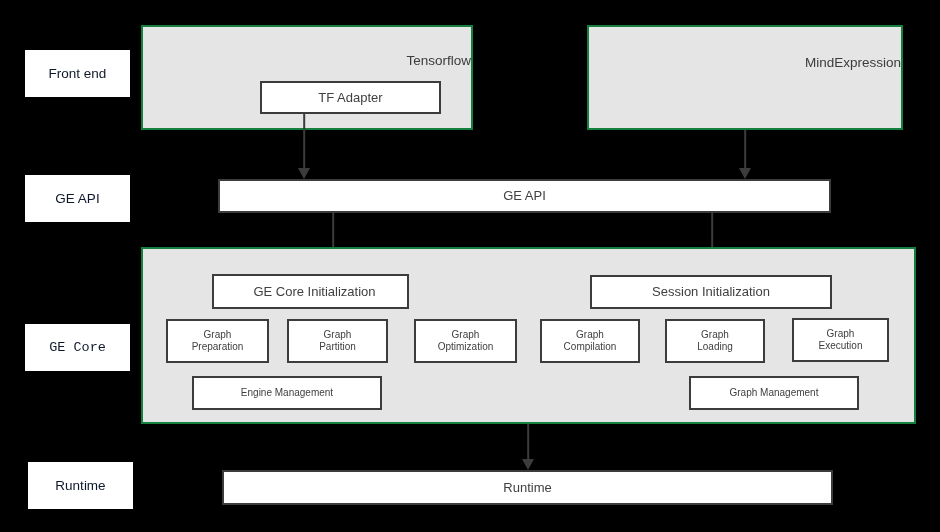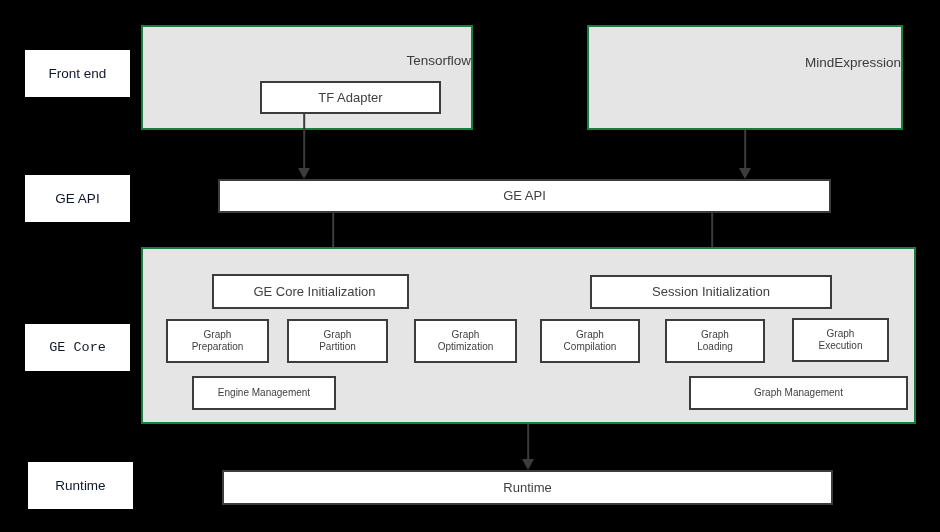--- a/index.html
+++ b/index.html
@@ -171,26 +171,26 @@
   <div class="box outline small" style="left:665px; top:319px; width:100px; height:44px;">
     <span>Graph
 Loading</span>
   </div>
 
   <div class="box outline small" style="left:792px; top:318px; width:97px; height:44px;">
     <span>Graph
 Execution</span>
   </div>
 
-  <div class="box outline small" style="left:192px; top:376px; width:144px; height:34px;">
+  <div class="box outline small" style="left:192px; top:376px; width:190px; height:34px;">
     <span>Engine Management</span>
   </div>
 
 
-  <div class="box outline small" style="left:689px; top:376px; width:219px; height:34px;">
+  <div class="box outline small" style="left:689px; top:376px; width:170px; height:34px;">
     <span>Graph Management</span>
   </div>
 
   <div class="arrow" style="left:528px; top:424px; height:46px;">
     <div class="shaft" style="height:35px;"></div>
     <div class="head" style="top:35px;"></div>
   </div>
 
   <div class="box bar" style="left:222px; top:470px; width:611px; height:35px;">
     <span>Runtime</span>

